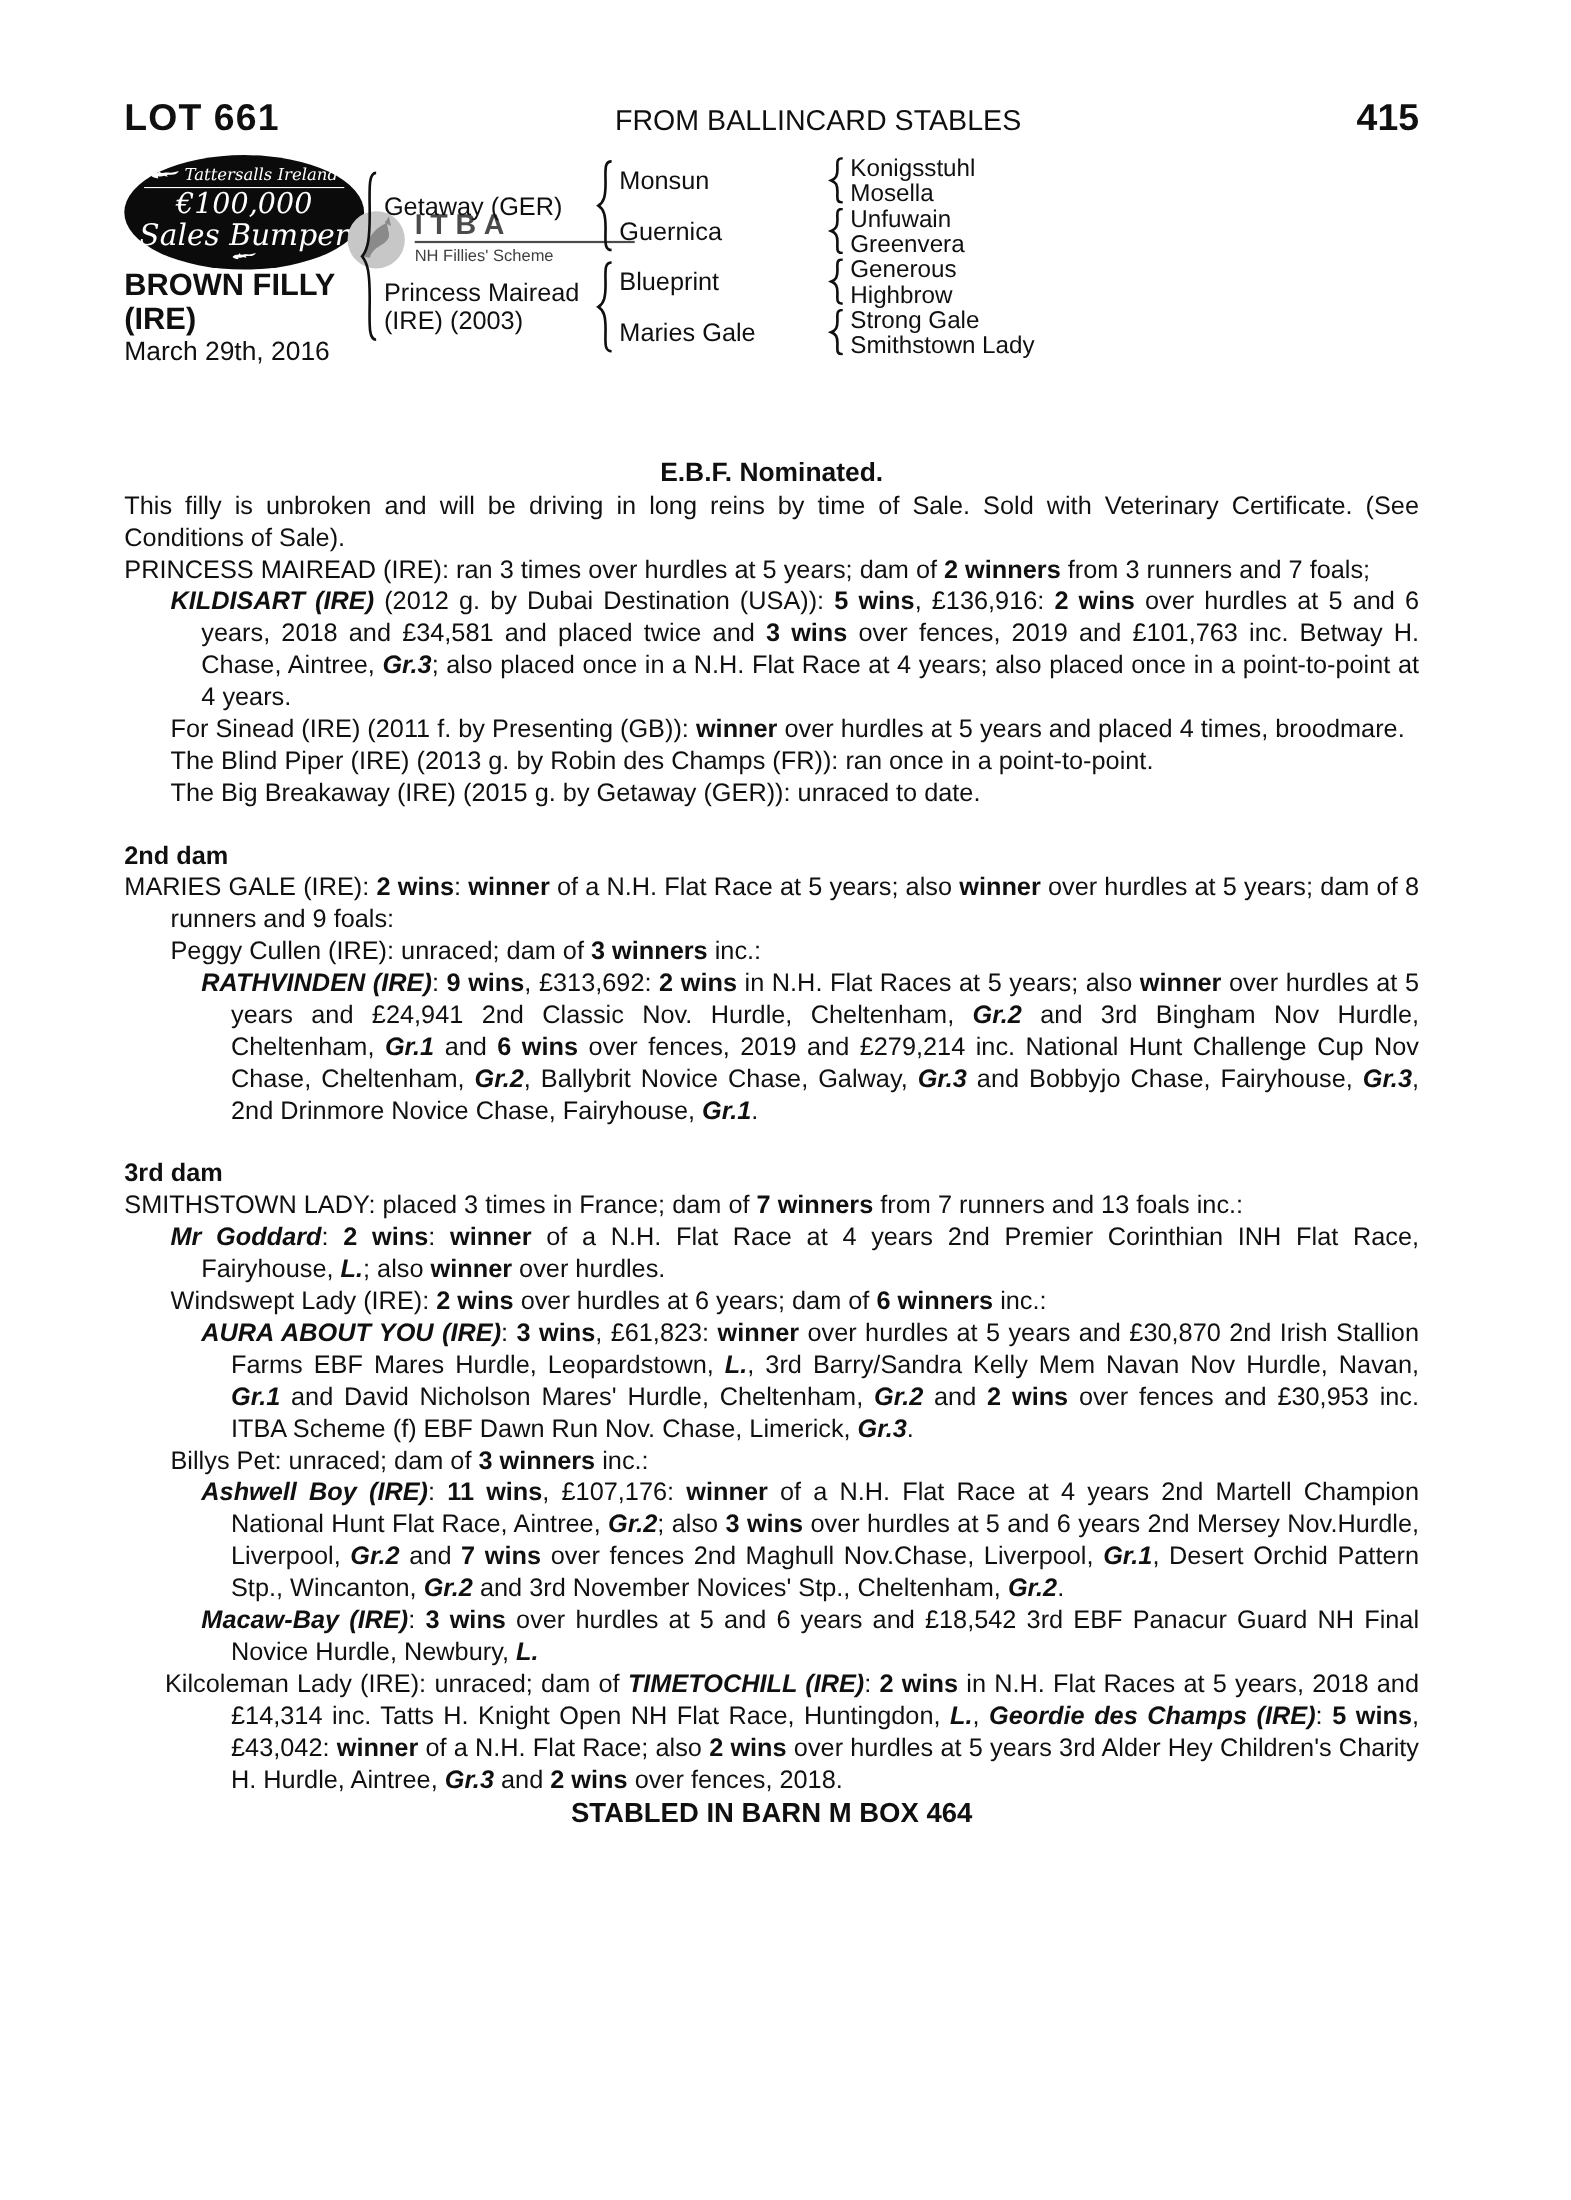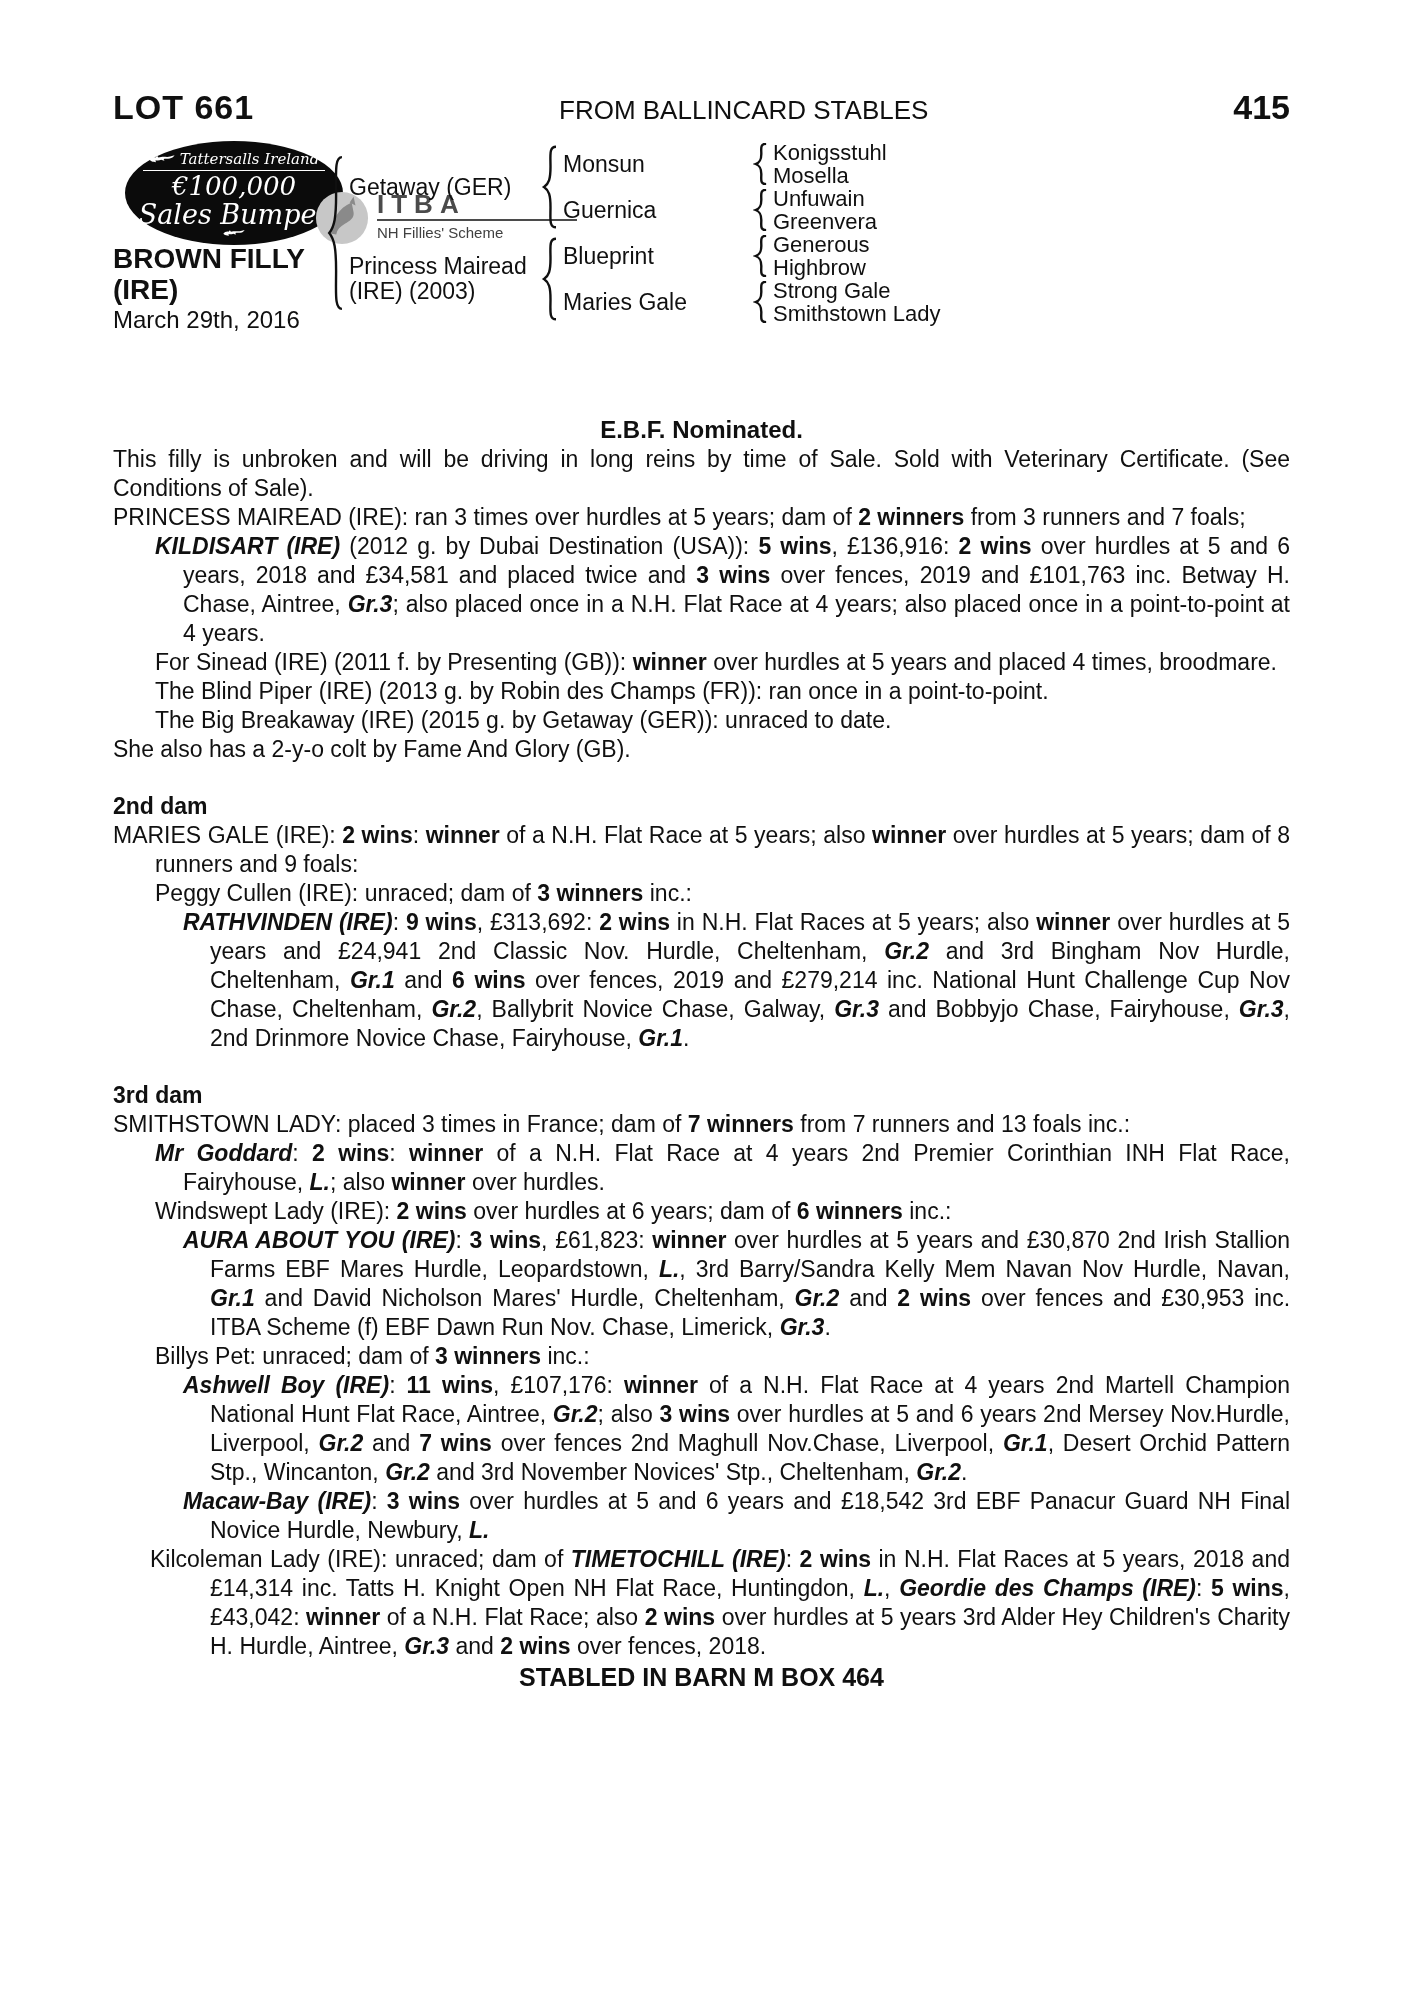--- a/index.html
+++ b/index.html
@@ -13,21 +13,21 @@
   
   .hdr{ display:flex; align-items:baseline; }
   .hdr .lot{ font-size:34px; font-weight:bold; letter-spacing:1px; }
   .hdr .from{ flex:1; text-align:center; font-size:26px; }
   .hdr .pageno{ font-size:34px; font-weight:bold; }
 
   
   .ped-area{ position:relative; height:276px; margin-top:8px; }
 
   .badge-oval{
-    position:absolute; left:12px; top:6px; width:218px; height:104px;
+    position:absolute; left:0; top:6px; width:218px; height:104px;
     background:#0b0b0b; border-radius:50%;
     display:flex; flex-direction:column; align-items:center; justify-content:center;
     color:#fff; text-align:center;
   }
   .badge-brand{ display:flex; align-items:center; gap:5px;
     border-bottom:1px solid #fff; padding:0 6px 2px 6px; margin-bottom:1px;}
   .badge-brand span{ font-family:"DejaVu Serif", serif; font-style:italic; font-size:15px; }
   .badge-amount{ font-family:"DejaVu Serif", serif; font-style:italic; font-size:26px; line-height:28px;}
   .badge-label{ font-family:"DejaVu Serif", serif; font-style:italic; font-size:27px; line-height:29px;}
 
@@ -182,21 +182,20 @@
         <p class="para flush">This filly is unbroken and will be driving in long reins by time of Sale. Sold with Veterinary Certificate. (See Conditions of Sale).</p>
       </div>
 
     <div>
       <div class="bodytext">
           <p class="para l0">PRINCESS MAIREAD (IRE): ran 3 times over hurdles at 5 years; dam of <span class="b">2 winners</span> from 3 runners and 7 foals;</p>
           <p class="para l1"><span class="bi">KILDISART (IRE)</span> (2012 g. by Dubai Destination (USA)): <span class="b">5 wins</span>, £136,916: <span class="b">2 wins</span> over hurdles at 5 and 6 years, 2018 and £34,581 and placed twice and <span class="b">3 wins</span> over fences, 2019 and £101,763 inc. Betway H. Chase, Aintree, <span class="bi">Gr.3</span>; also placed once in a N.H. Flat Race at 4 years; also placed once in a point-to-point at 4 years.</p>
           <p class="para l1">For Sinead (IRE) (2011 f. by Presenting (GB)): <span class="b">winner</span> over hurdles at 5 years and placed 4 times, broodmare.</p>
           <p class="para l1">The Blind Piper (IRE) (2013 g. by Robin des Champs (FR)): ran once in a point-to-point.</p>
           <p class="para l1">The Big Breakaway (IRE) (2015 g. by Getaway (GER)): unraced to date.</p>
-          <p class="para l0">She also has a 2-y-o colt by Fame And Glory (GB).</p>
         </div>
     </div>
 
     <div>
       <div class="sect-title">2nd dam</div>
       <div class="bodytext">
           <p class="para l0">MARIES GALE (IRE): <span class="b">2 wins</span>: <span class="b">winner</span> of a N.H. Flat Race at 5 years; also <span class="b">winner</span> over hurdles at 5 years; dam of 8 runners and 9 foals:</p>
           <p class="para l1">Peggy Cullen (IRE): unraced; dam of <span class="b">3 winners</span> inc.:</p>
           <p class="para l2"><span class="bi">RATHVINDEN (IRE)</span>: <span class="b">9 wins</span>, £313,692: <span class="b">2 wins</span> in N.H. Flat Races at 5 years; also <span class="b">winner</span> over hurdles at 5 years and £24,941 2nd Classic Nov. Hurdle, Cheltenham, <span class="bi">Gr.2</span> and 3rd Bingham Nov Hurdle, Cheltenham, <span class="bi">Gr.1</span> and <span class="b">6 wins</span> over fences, 2019 and £279,214 inc. National Hunt Challenge Cup Nov Chase, Cheltenham, <span class="bi">Gr.2</span>, Ballybrit Novice Chase, Galway, <span class="bi">Gr.3</span> and Bobbyjo Chase, Fairyhouse, <span class="bi">Gr.3</span>, 2nd Drinmore Novice Chase, Fairyhouse, <span class="bi">Gr.1</span>.</p>
         </div>

